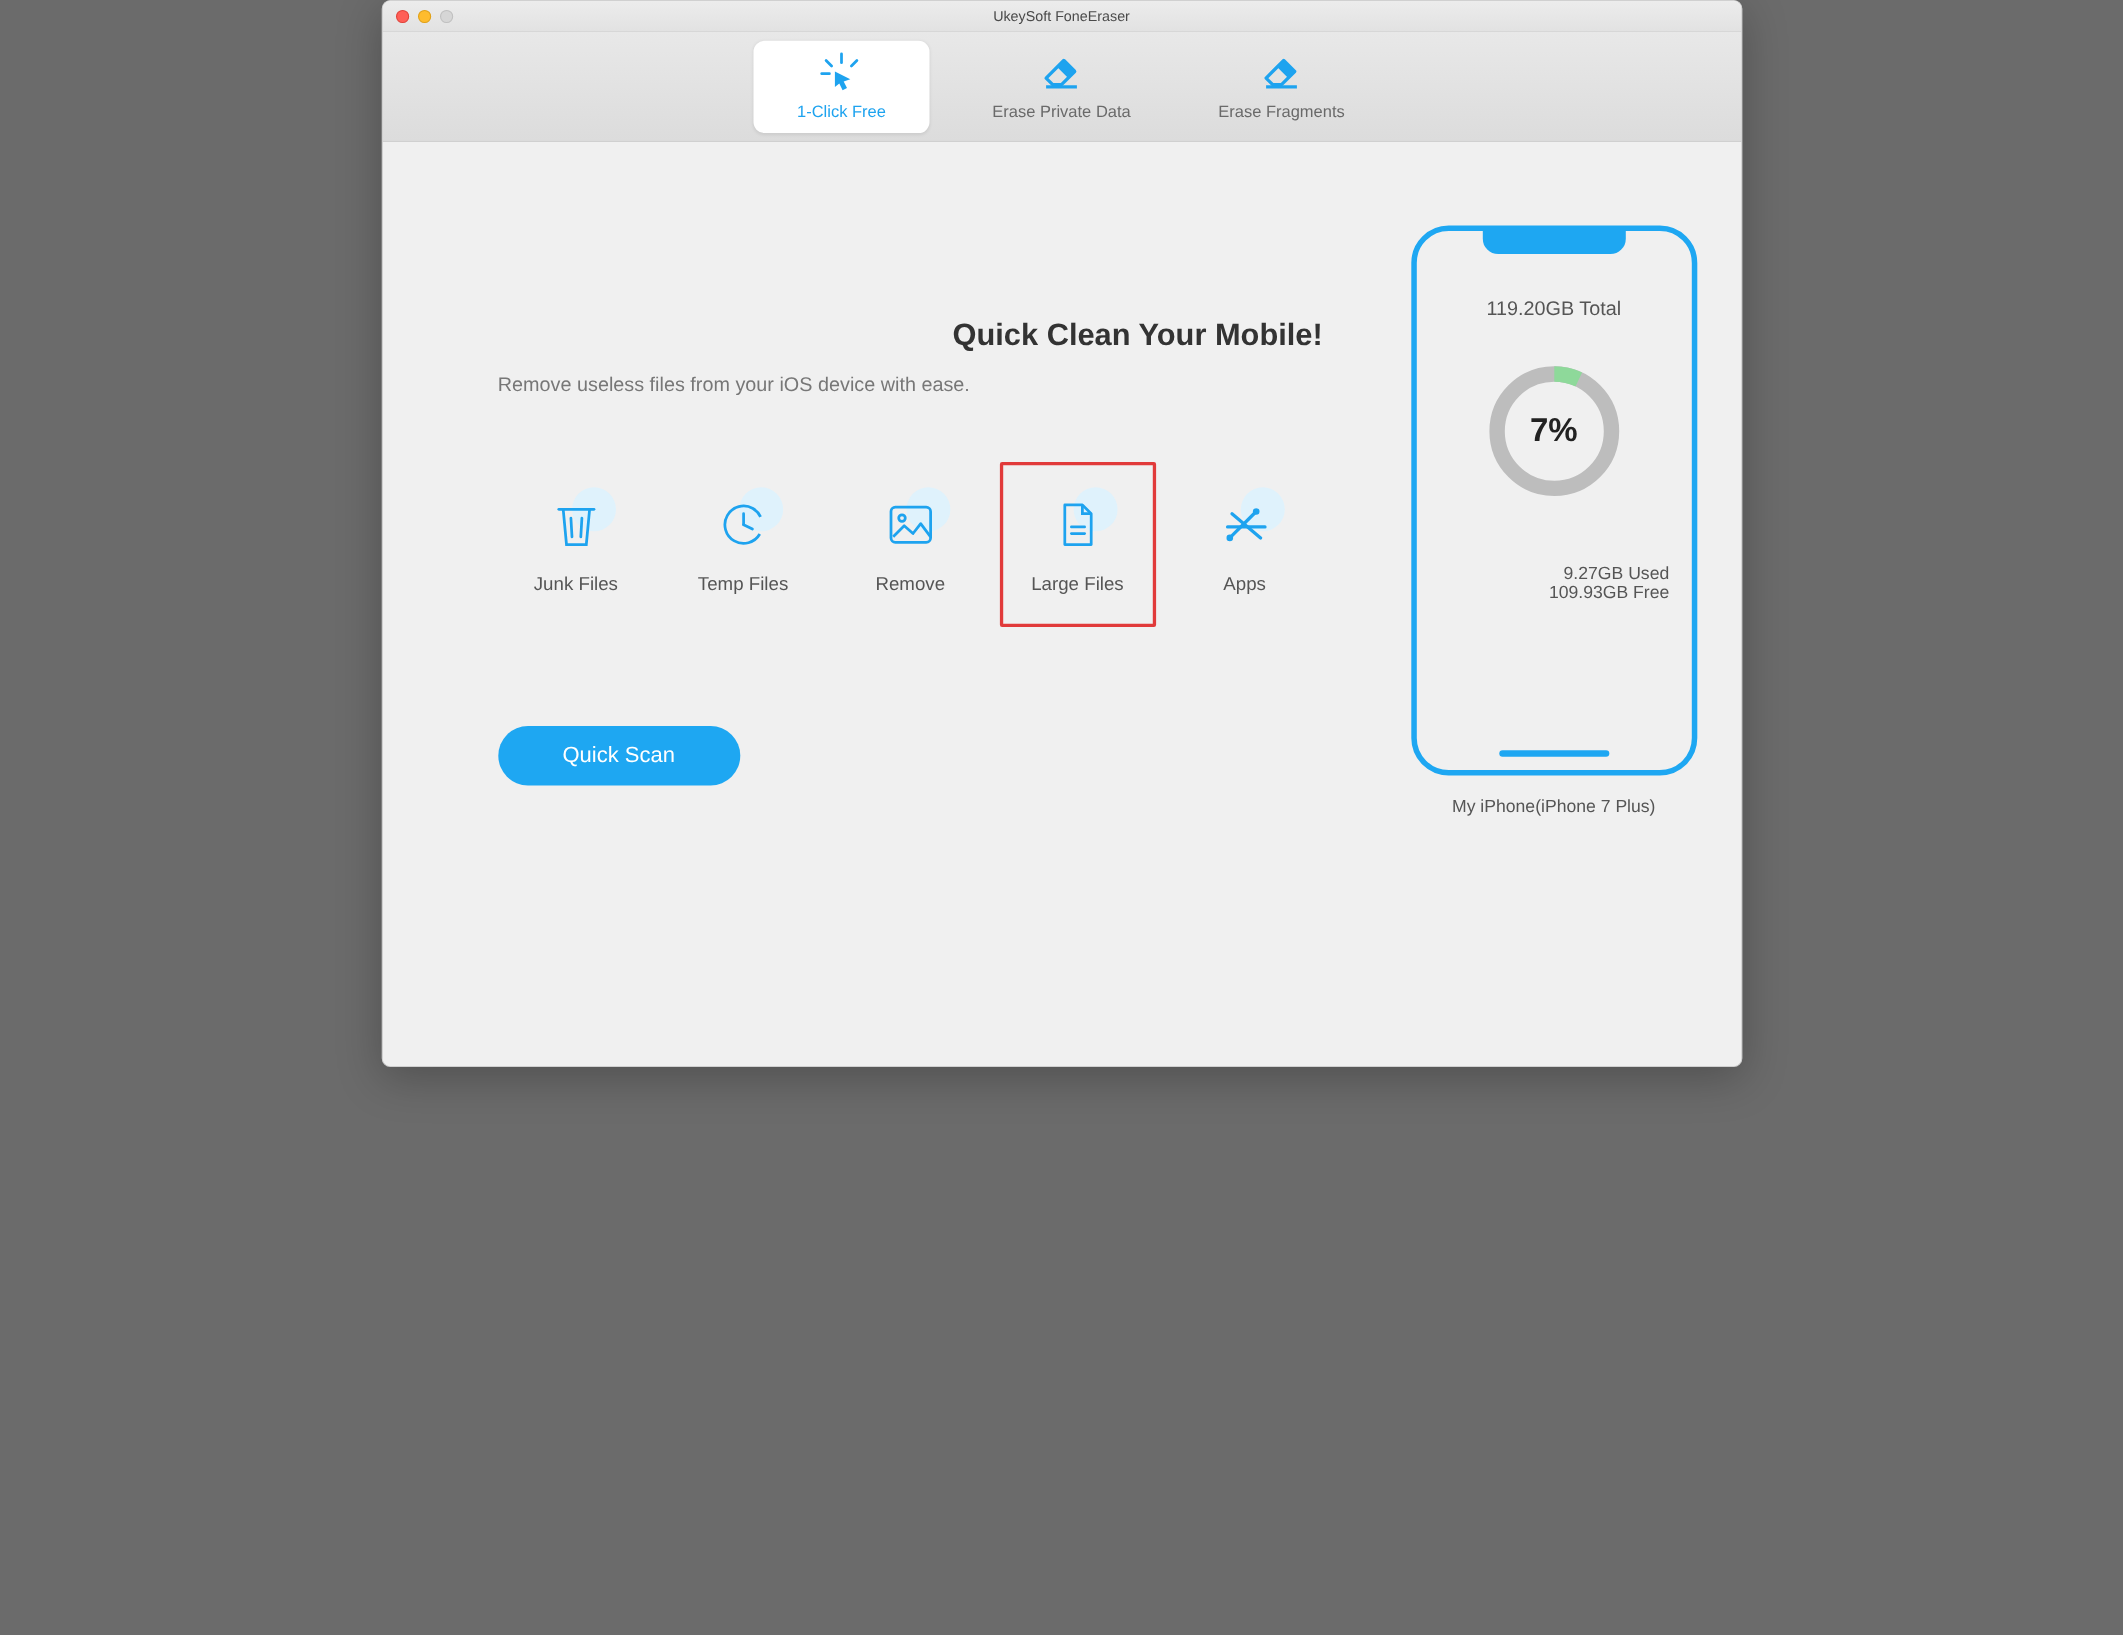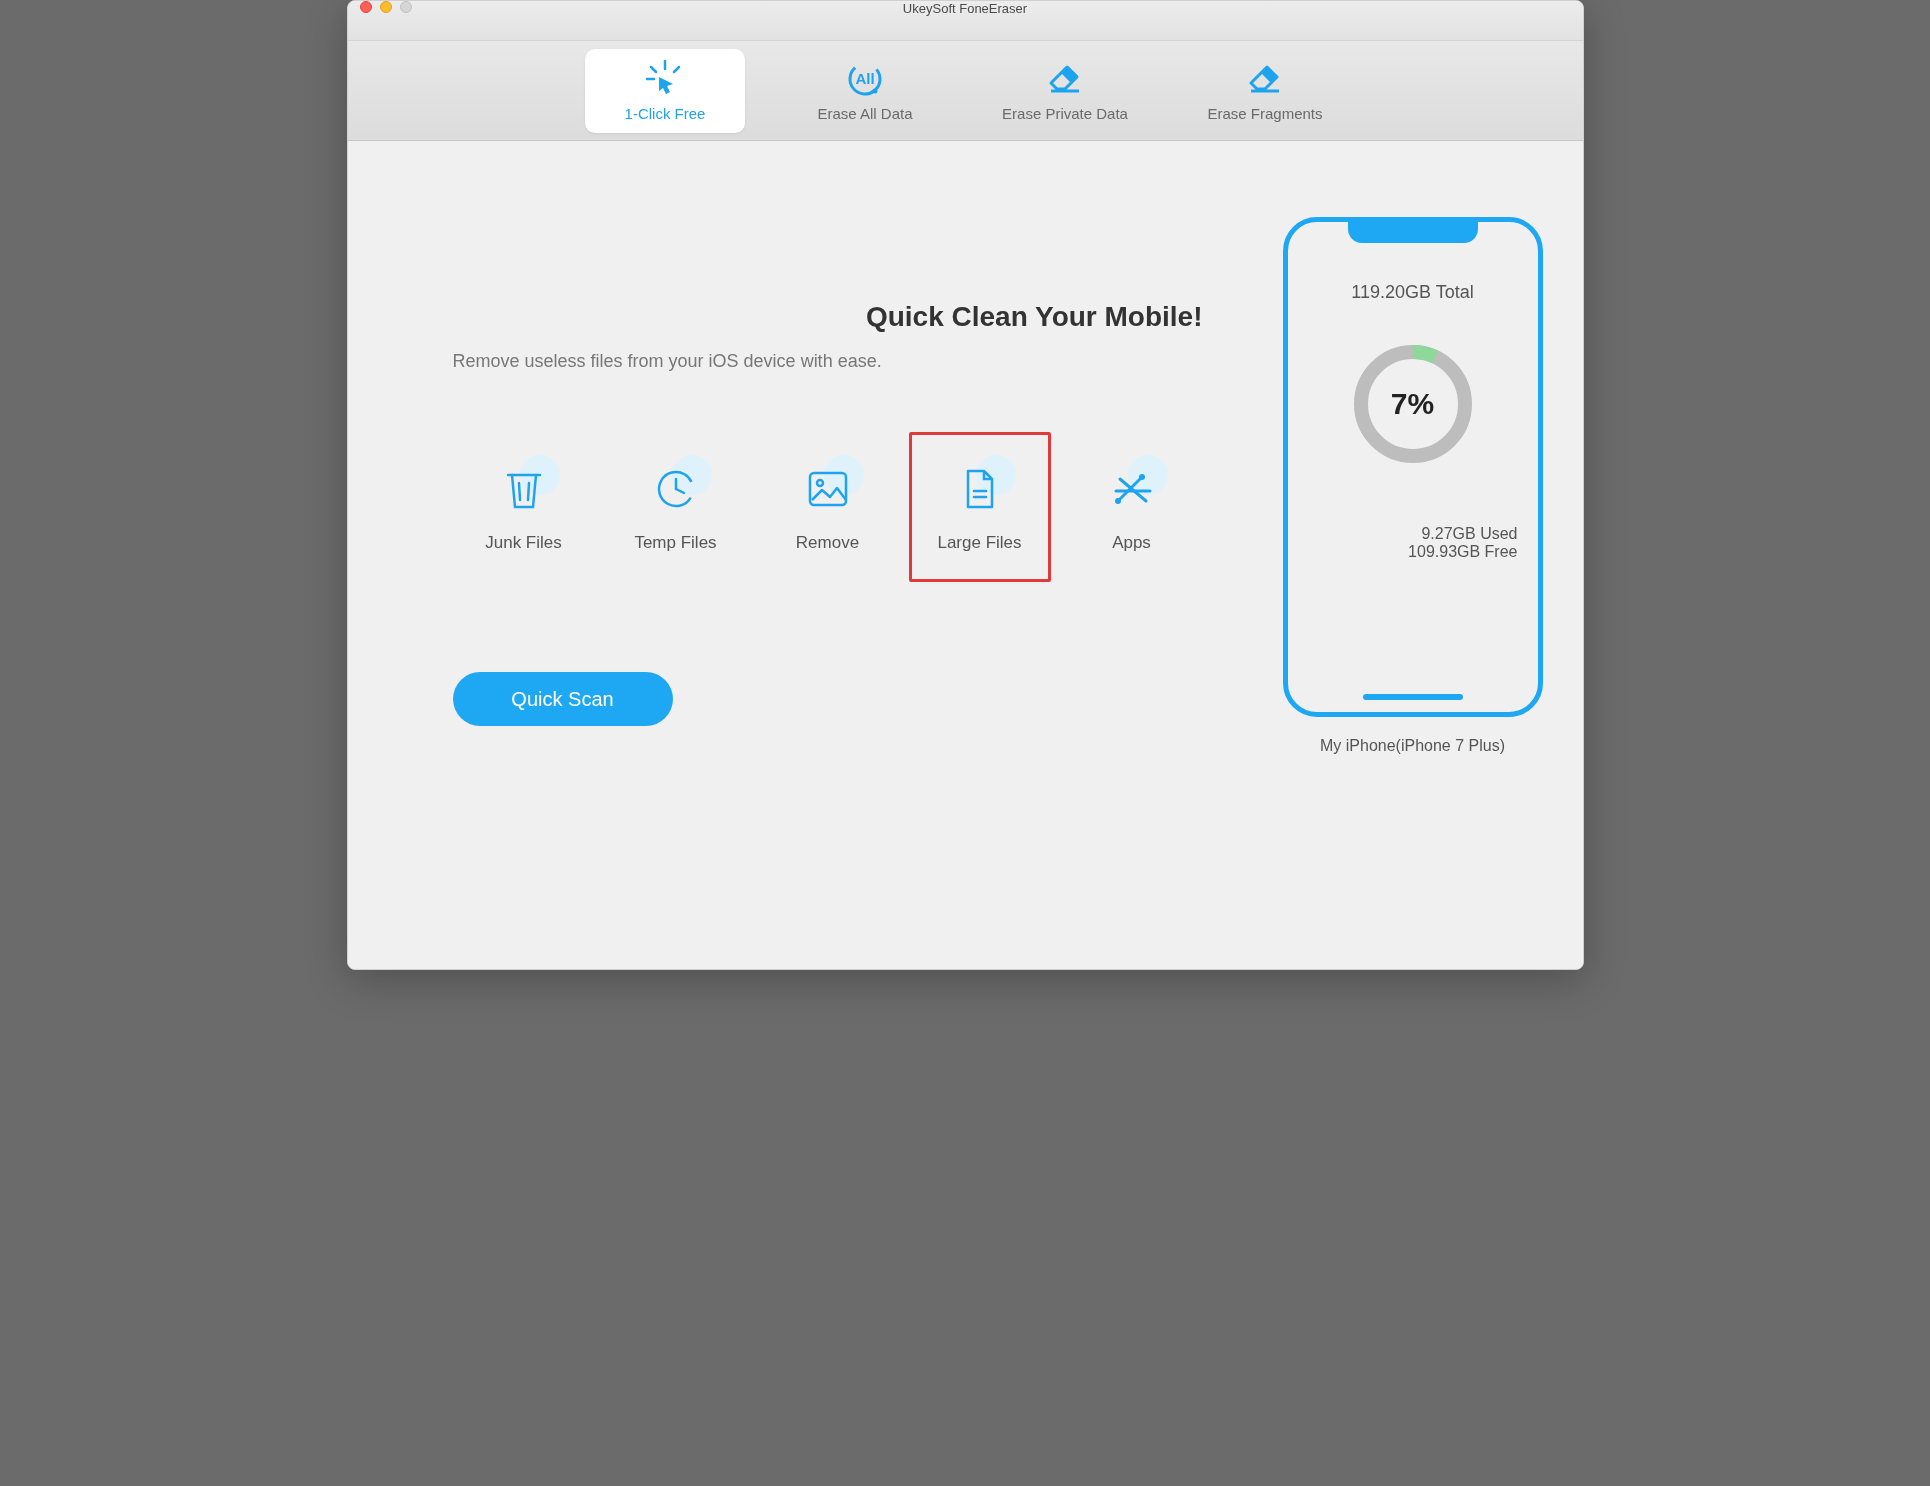--- a/index.html
+++ b/index.html
@@ -14,24 +14,25 @@
   .window {
     width: 1237px;
     height: 970px;
     background: #f0f0f0;
     border-radius: 8px;
     overflow: hidden;
     border: 1px solid #d0d0d0;
     box-shadow: 0 10px 40px rgba(0,0,0,0.25);
   }
   .titlebar {
-    height: 40px;
+    height: 28px;
     background: linear-gradient(#ececec, #e2e2e2);
     border-bottom: 1px solid #d4d4d4;
     display: flex;
+    align-items: center;
     position: relative;
   }
   .traffic-lights {
     display: flex;
     gap: 8px;
     margin-left: 12px;
   }
   .light { width: 12px; height: 12px; border-radius: 50%; }
   .light.red { background: #ff5f57; border: 0.5px solid #e14239; }
   .light.yellow { background: #febc2e; border: 0.5px solid #e1a117; }
@@ -224,30 +225,20 @@
             <line x1="22" y1="2" x2="22" y2="10"></line>
             <line x1="8" y1="8" x2="13" y2="13"></line>
             <line x1="36" y1="8" x2="31" y2="13"></line>
             <line x1="4" y1="20" x2="11" y2="20"></line>
           </g>
         </svg>
       </span>
       <span class="tab-label">1-Click Free</span>
     </div>
 
-    <div class="tab">
-      <span class="tab-icon">
-        <svg width="44" height="40" viewBox="0 0 44 40">
-          <circle cx="22" cy="20" r="15" stroke="#1ea3ef" stroke-width="3" fill="none" stroke-dasharray="70 30" transform="rotate(-40 22 20)"></circle>
-          <text x="22" y="25" text-anchor="middle" font-size="15" fill="#1ea3ef" font-weight="600">All</text>
-          <circle cx="32" cy="32" r="2.5" fill="#1ea3ef"></circle>
-        </svg>
-      </span>
-      <span class="tab-label">Erase All Data</span>
-    </div>
 
     <div class="tab">
       <span class="tab-icon">
         <svg width="44" height="40" viewBox="0 0 44 40">
           <g stroke="#1ea3ef" stroke-width="3" fill="none" stroke-linejoin="round">
             <path d="M14 30 L8 24 L24 8 L34 18 L22 30 Z"></path>
             <line x1="8" y1="32" x2="36" y2="32"></line>
             <path d="M24 8 L34 18" fill="#1ea3ef"></path>
           </g>
           <path d="M24 8 L34 18 L28 24 L18 14 Z" fill="#1ea3ef"></path>

